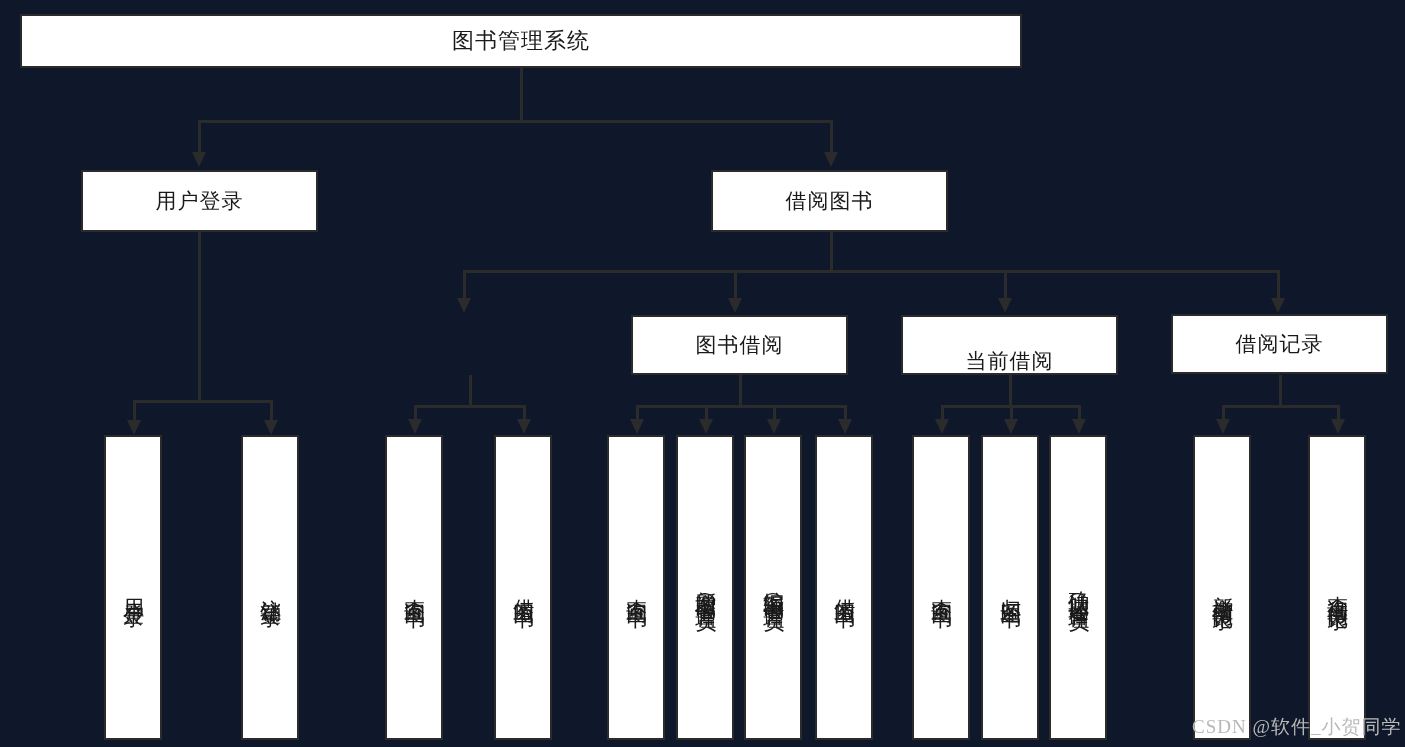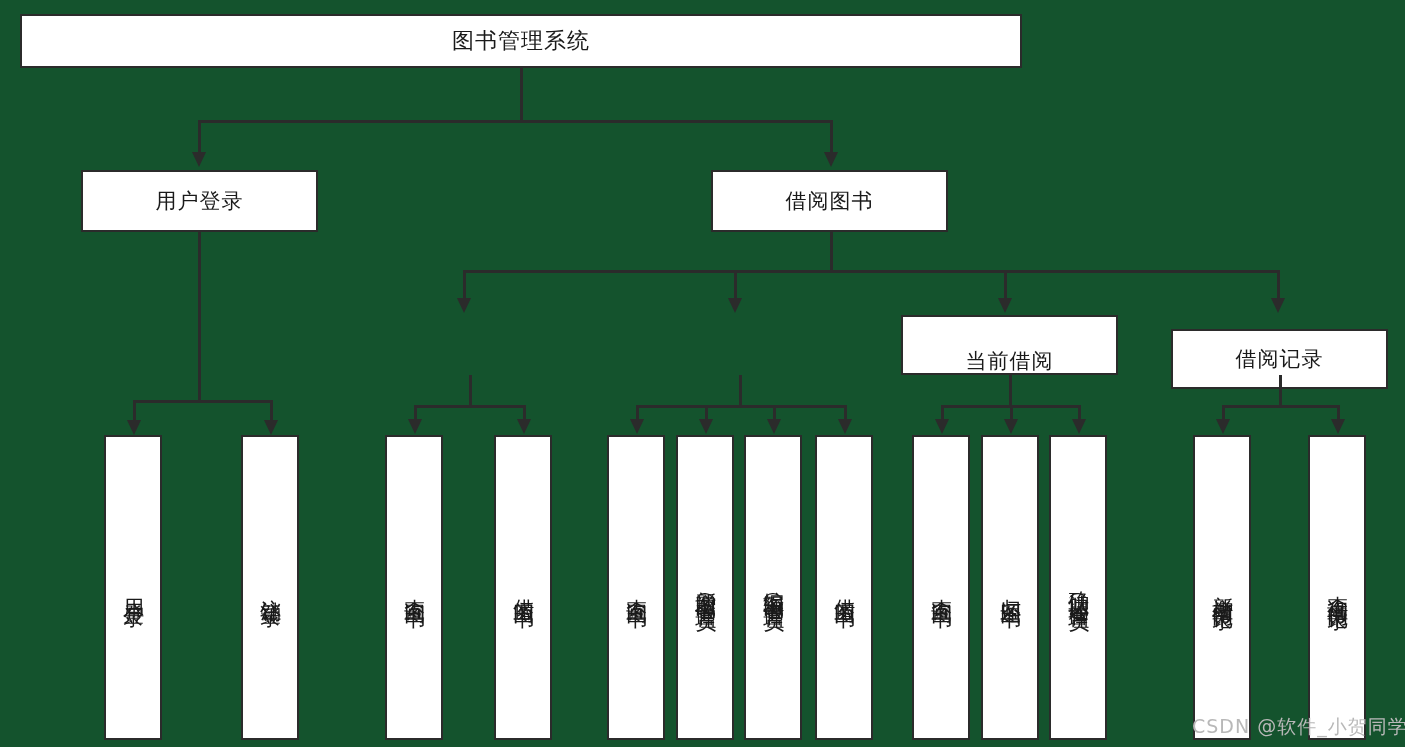--- a/index.html
+++ b/index.html
@@ -5,22 +5,23 @@
 <style>
   html,body{margin:0;padding:0;background:#ffffff;}
   body{
     font-family:"DejaVu Sans","Liberation Sans",sans-serif;
     -webkit-font-smoothing:antialiased;
   }
   #canvas{
     position:relative;
     width:1405px;
     height:747px;
-    background:#14532d;
+    background:#0f172a;
     overflow:hidden;
+    font-family:Liberation Serif, serif;
   }
   
   .node{
     position:absolute;
     box-sizing:border-box;
     background:#ffffff;
     border:2.5px solid #2b2b2b;
     display:flex;
     align-items:center;
     justify-content:center;
@@ -115,24 +116,27 @@
   <div class="ln h" style="left:463px;top:270px;width:817px;"></div>
   <div class="ln v" style="left:463px;top:270px;height:30px;"></div>
   <div class="arrow" style="left:457px;top:298px;"></div>
   <div class="ln v" style="left:734px;top:270px;height:30px;"></div>
   <div class="arrow" style="left:728px;top:298px;"></div>
   <div class="ln v" style="left:1004px;top:270px;height:30px;"></div>
   <div class="arrow" style="left:998px;top:298px;"></div>
   <div class="ln v" style="left:1277px;top:270px;height:30px;"></div>
   <div class="arrow" style="left:1271px;top:298px;"></div>
 
+  <div class="node horiz" style="left:631px;top:315px;width:217px;height:60px;">
+    <span class="lbl">图书借阅</span>
+  </div>
   <div class="node horiz" style="left:901px;top:315px;width:217px;height:60px;align-items:flex-end;">
     <span class="lbl">当前借阅</span>
   </div>
-  <div class="node horiz" style="left:1171px;top:329px;width:217px;height:60px;">
+  <div class="node horiz" style="left:1171px;top:314px;width:217px;height:60px;">
     <span class="lbl">借阅记录</span>
   </div>
 
   <div class="ln v" style="left:469px;top:375px;height:30px;"></div>
   <div class="ln h" style="left:414px;top:405px;width:111px;"></div>
   <div class="ln v" style="left:414px;top:405px;height:16px;"></div>
   <div class="arrow" style="left:408px;top:419px;"></div>
   <div class="ln v" style="left:523px;top:405px;height:16px;"></div>
   <div class="arrow" style="left:517px;top:419px;"></div>
 

